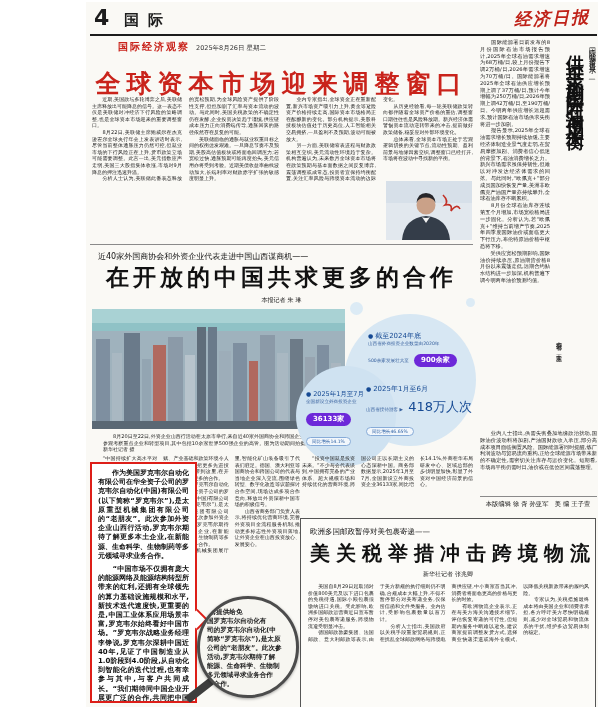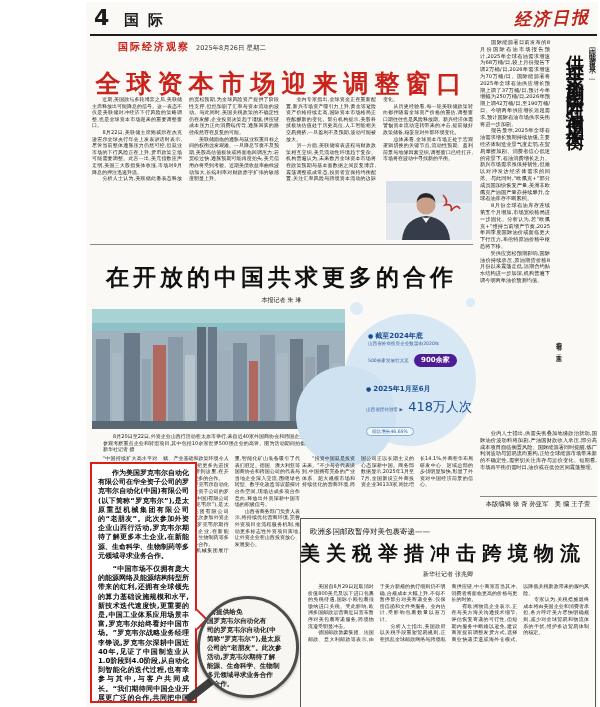--- a/index.html
+++ b/index.html
@@ -24,39 +24,39 @@
   .cols4{column-count:4;column-gap:7px;overflow:hidden;}
   .cols3{column-count:3;column-gap:6px;overflow:hidden;}
   .colsT{column-count:4;column-gap:6px;overflow:hidden;}
   
   .kicker{font-size:8px;color:#111;}
   .head-blk{font-size:23px;font-weight:bold;letter-spacing:4px;text-align:center;color:#111;}
   .byline{font-size:6px;text-align:center;color:#222;}
   .caption{font-size:5px;line-height:6.6px;color:#222;}
   
   .bubble{border-radius:50%;}
-  .ig-title{font-size:7px;font-weight:bold;color:#164a94;}
+  .ig-title{font-size:7px;font-weight:normal;color:#164a94;}
   .ig-title::before{content:"● ";font-size:6px;}
   .ig-line{font-size:4.6px;line-height:6.2px;color:#39629f;}
-  .pill-blue{display:inline-block;background:#4c1d95;color:#fff;font-size:7px;font-weight:bold;
+  .pill-blue{display:inline-block;background:#6d28d9;color:#fff;font-size:7px;font-weight:bold;
              padding:1.5px 7px;border-radius:8px;}
   .pill-white{display:inline-block;background:#f2f7fc;color:#2b5fa3;font-size:4.6px;
               border:0.5px solid #86abd8;padding:1px 5px;border-radius:6px;}
   .ig-value{font-size:13px;font-weight:normal;color:#164a94;}
   
   .oil-body{font-size:5.2px;line-height:6.8px;color:#222;}
   .oil-strip{writing-mode:vertical-rl;text-orientation:upright;}
   .oil-kicker{display:block;font-size:7px;letter-spacing:2.5px;color:#111;padding-top:3px;}
   .oil-head{display:block;font-size:18px;font-weight:bold;letter-spacing:6px;color:#111;padding-top:2px;}
   .oil-byline{display:block;font-size:6px;letter-spacing:1px;color:#222;padding-top:298px;}
   .credits{font-size:6.3px;text-align:center;color:#111;}
   
   .tbox{border:1px solid #555;background:#fcfbf8;}
   .t-kicker{font-size:7.5px;color:#111;}
-  .head-t{font-size:20px;font-weight:bold;letter-spacing:6px;text-align:left;color:#111;}
+  .head-t{font-size:20px;font-weight:bold;letter-spacing:6px;text-align:right;color:#111;}
   
   .callout{background:#ffffff;border:2.5px solid #dd1e18;box-sizing:border-box;
            padding:5px 6px;font-size:7px;font-weight:bold;line-height:9.2px;color:#111;overflow:hidden;}
   .notch{width:13px;height:13px;background:#ffffff;border-top:2.5px solid #dd1e18;
          border-right:2.5px solid #dd1e18;transform:rotate(45deg);}
   
   .lens{border-radius:50%;border:3px solid #4c4c4c;background:#f7f6f1;overflow:hidden;
         box-shadow:0 1px 3px rgba(0,0,0,0.35);}
   .lens-text{font-size:6.6px;line-height:9px;font-weight:600;color:#222;padding:9px 5px 0 7px;}
   .handle{background:#3d3d3d;border-radius:2px;transform:rotate(-38deg);}
@@ -91,20 +91,21 @@
       <circle cx="40" cy="24" r="9.5" fill="#caa188"></circle>
       <path d="M30.5 22 q1-10 9.5-10 q8.5 0 9.5 10 q-2-5.5-9.5-5.5 q-7.5 0-9.5 5.5 Z" fill="#26262a"></path>
       <path d="M16 59 q2-22 24-24 q22 2 24 24 Z" fill="#343d49"></path>
       <path d="M36 36 l4 6 l4-6 q-4 2-8 0 Z" fill="#f2f2f2"></path>
       <path d="M57 14 q6 6 2 10 q8-2 6 6 q6-8 9-2" stroke="#c23026" stroke-width="1.6" fill="none"></path>
     </svg>
   </div>
 
   <div class="abs hair" style="left:90px;top:244px;width:383px;height:1px;"></div>
 
+  <div class="abs kicker" style="left:98px;top:251px;">近40家外国商协会和外资企业代表走进中国山西谋商机——</div>
   <div class="abs head-blk" style="left:90px;top:262px;width:383px;">在开放的中国共求更多的合作</div>
   <div class="abs byline" style="left:90px;top:296px;width:383px;">本报记者 朱 琳</div>
 
   <div class="abs" style="left:92px;top:309px;width:253px;height:120px;">
     <svg width="253" height="120">
       <rect x="0" y="0" width="253" height="120" fill="#9fb2bd"></rect>
       <rect x="0" y="0" width="253" height="20" fill="#a9d2d4"></rect>
       <rect x="0" y="14" width="253" height="8" fill="#8fc2c6"></rect>
       <rect x="4" y="30" width="14" height="90" fill="#7e8fa0"></rect>
       <rect x="20" y="44" width="10" height="76" fill="#a9b8c2"></rect>
@@ -145,20 +146,26 @@
 
   <div class="abs" style="left:366px;top:384px;width:108px;">
     <div class="ig-title">2025年1月至6月</div>
     <div style="margin-top:2px;">
       <span class="ig-line">山西省接待游客 ▶</span>
       <span class="ig-value">418万人次</span>
     </div>
     <div style="margin-top:2px;"><span class="pill-white">同比增长46.65%</span></div>
   </div>
 
+  <div class="abs" style="left:306px;top:390px;width:84px;">
+    <div class="ig-title" style="font-size:6.5px;">2025年1月至7月</div>
+    <div class="ig-line">全国新设立外商投资企业</div>
+    <div style="margin-top:1px;"><span class="pill-blue">36133家</span></div>
+    <div style="margin-top:2px;"><span class="pill-white">同比增长14.1%</span></div>
+  </div>
 
   <div class="abs body5 cols3 just pre" style="left:92px;top:455px;width:208px;height:250px;">　　“中国持续扩大高水平对外开放,为外资企业在华发展提供了广阔空间。”8月20日至22日,外资企业山西行活动在太原市举行,近40家外国商协会和外资企业代表走进山西,实地考察产业发展环境,寻求合作商机。
 　　从能源重化工基地到内陆开放新高地,山西近年来加快产业转型步伐,新能源、高端装备制造、生物医药等新兴产业集群加速成长,为外资企业提供了丰富的应用场景。多位与会代表表示,山西的资源禀赋、产业基础和政策环境令人印象深刻,期待把更多先进技术和管理经验带到这里,在开放的中国共求更多的合作。
 　　作为美国罗克韦尔自动化有限公司在华全资子公司的罗克韦尔自动化(中国)有限公司(以下简称“罗克韦尔”),是太原重型机械集团有限公司的“老朋友”。此次参加外资企业山西行活动,罗克韦尔期待了解更多本土企业,在新能源、生命科学、生物制药等多元领域寻求业务合作。
 　　太原重型机械集团展厅里,智能化矿山装备吸引了代表们驻足。德国、澳大利亚等国商协会和跨国公司的代表与当地企业深入交流,围绕绿色转型、数字化改造等议题探讨合作空间,现场达成多项合作意向,释放出外资深耕中国市场的积极信号。
 　　山西省商务部门负责人表示,将持续优化营商环境,完善外资项目全流程服务机制,推动更多标志性外资项目落地,让外资企业在山西投资放心、发展安心。</div>
   <div class="abs body5 cols3 just pre" style="left:302px;top:455px;width:171px;height:59px;">　　“投资中国就是投资未来。”不少与会代表谈到,中国拥有完备的产业体系、超大规模市场和持续优化的营商环境,跨国公司正以长期主义的心态深耕中国。商务部数据显示,2025年1月至7月,全国新设立外商投资企业36133家,同比增长14.1%,外商在华布局研发中心、区域总部的步伐明显加快,彰显了外资对中国经济前景的信心。</div>
 
   <div class="abs oil-body just pre" style="left:480px;top:39px;width:70px;height:386px;overflow:hidden;">　　国际能源署日前发布的8月份国际石油市场报告预计,2025年全球石油需求增速为68万桶/日,较上月份报告下调2万桶/日,2026年需求增速为70万桶/日。国际能源署将2025年全球石油供应增长预期上调了37万桶/日,预计今年增幅为250万桶/日,2026年预期上调42万桶/日,至190万桶/日。今明两年供应增长远超需求,预计国际石油市场供求失衡将进一步加剧。
 　　报告显示,2025年全球石油需求增长预期持续放缓,主要经济体制造业景气度走弱,在贸易摩擦加剧、消费者信心低迷的背景下,石油消费增长乏力。新兴市场需求虽保持韧性,但难以对冲发达经济体需求的回落。与此同时,“欧佩克+”部分成员国加快恢复产量,美洲非欧佩克产油国产量亦持续攀升,全球石油库存不断累积。

